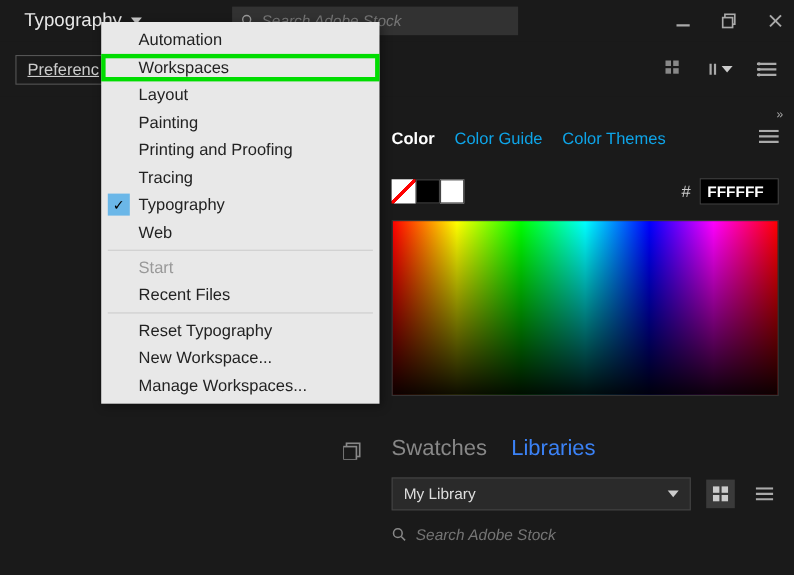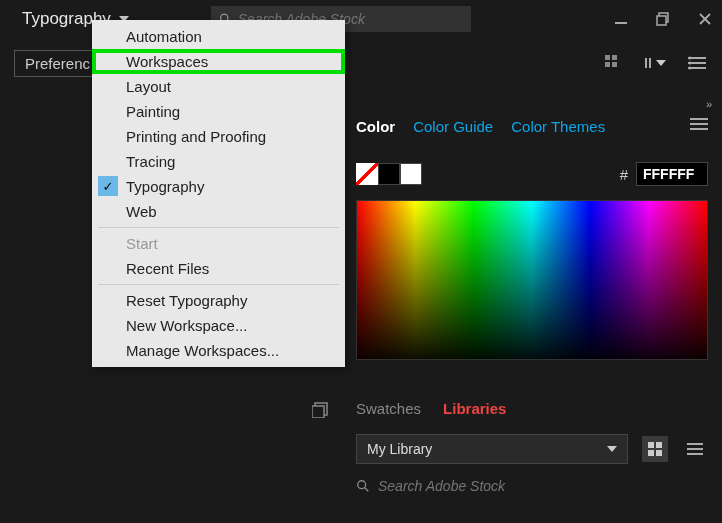--- a/index.html
+++ b/index.html
@@ -7,21 +7,21 @@
 
 .topbar { height: 38px; display: flex; align-items: center; padding: 0 8px; gap: 8px; background: #1a1a1a; }
 .workspace-dropdown { display: flex; align-items: center; gap: 8px; color: #e8e8e8; font-size: 17px; padding: 4px 14px; cursor: pointer; }
 .chevron { width: 0; height: 0; border-left: 5px solid transparent; border-right: 5px solid transparent; border-top: 6px solid #ccc; }
 .search-box { flex: 1; max-width: 260px; height: 26px; background: #323232; display: flex; align-items: center; padding: 0 8px; gap: 6px; margin-left: 60px; }
 .search-box input { background: transparent; border: none; color: #999; font-size: 14px; outline: none; width: 100%; font-style: italic; }
 .window-controls { margin-left: auto; display: flex; gap: 24px; align-items: center; color: #aaa; }
 .win-btn { width: 18px; height: 18px; display: flex; align-items: center; justify-content: center; cursor: pointer; font-size: 16px; }
 
 .secondbar { height: 50px; display: flex; align-items: center; padding: 0 14px; background: #1a1a1a; }
-.pref-btn { border: 1px solid #555; color: #ccc; font-size: 15px; padding: 4px 10px; background: transparent; cursor: pointer; }
+.pref-btn { border: 1px solid #555; color: #ccc; font-size: 15px; padding: 4px 10px; background: transparent; cursor: pointer; text-decoration: underline; }
 .right-icons { margin-left: auto; display: flex; gap: 20px; align-items: center; }
 .icon-box { width: 22px; height: 22px; cursor: pointer; color: #aaa; display: flex; align-items: center; justify-content: center; }
 
 .dropdown-menu { position: absolute; top: 20px; left: 92px; width: 253px; background: #e8e8e8; color: #222; box-shadow: 2px 2px 8px rgba(0,0,0,0.4); z-index: 100; padding: 4px 0; }
 .menu-item { padding: 4px 10px 4px 34px; font-size: 15px; cursor: pointer; position: relative; }
 .menu-item.highlighted { outline: 4px solid #00dd00; outline-offset: -4px; }
 .menu-item.disabled { color: #999; cursor: default; }
 .menu-item .check { position: absolute; left: 6px; top: 2px; width: 20px; height: 20px; background: #6bb7e8; color: #000; display: flex; align-items: center; justify-content: center; font-size: 13px; }
 .menu-sep { height: 1px; background: #ccc; margin: 3px 6px; }
 
@@ -44,22 +44,22 @@
 .hex-input { width: 72px; background: #000; border: 1px solid #444; color: #fff; padding: 3px 6px; font-size: 14px; font-weight: bold; }
 
 .spectrum { margin: 6px 14px; height: 160px; background:
   linear-gradient(to bottom, rgba(0,0,0,0) 0%, rgba(0,0,0,0.95) 100%),
   linear-gradient(to right, #ff0000, #ffff00, #00ff00, #00ffff, #0000ff, #ff00ff, #ff0000);
   border: 1px solid #333; }
 
 .lib-panel { position: absolute; right: 0; top: 390px; width: 380px; }
 .lib-sideicon { position: absolute; left: -30px; top: 10px; width: 18px; height: 18px; }
 .lib-tabs { display: flex; align-items: center; height: 36px; gap: 22px; padding: 0 14px; }
-.lib-tabs .tab { font-size: 15px; color: #888; cursor: pointer; }
-.lib-tabs .tab.active { color: #ef4444; font-weight: 700; }
+.lib-tabs .tab { font-size: 20px; color: #888; cursor: pointer; }
+.lib-tabs .tab.active { color: #3b82f6; font-weight: 400; }
 .lib-select-row { display: flex; align-items: center; padding: 8px 14px; gap: 14px; }
 .lib-select { flex: 1; background: #2a2a2a; border: 1px solid #444; color: #ddd; padding: 6px 10px; font-size: 14px; display: flex; justify-content: space-between; align-items: center; cursor: pointer; }
 .view-btn { width: 26px; height: 26px; background: #3a3a3a; display: flex; align-items: center; justify-content: center; cursor: pointer; }
 .lib-search { display: flex; align-items: center; padding: 6px 14px; gap: 8px; }
 .lib-search input { background: transparent; border: none; color: #888; font-size: 14px; outline: none; font-style: italic; flex: 1; }
 
 svg { display: block; }
 </style>
 </head>
 <body>

